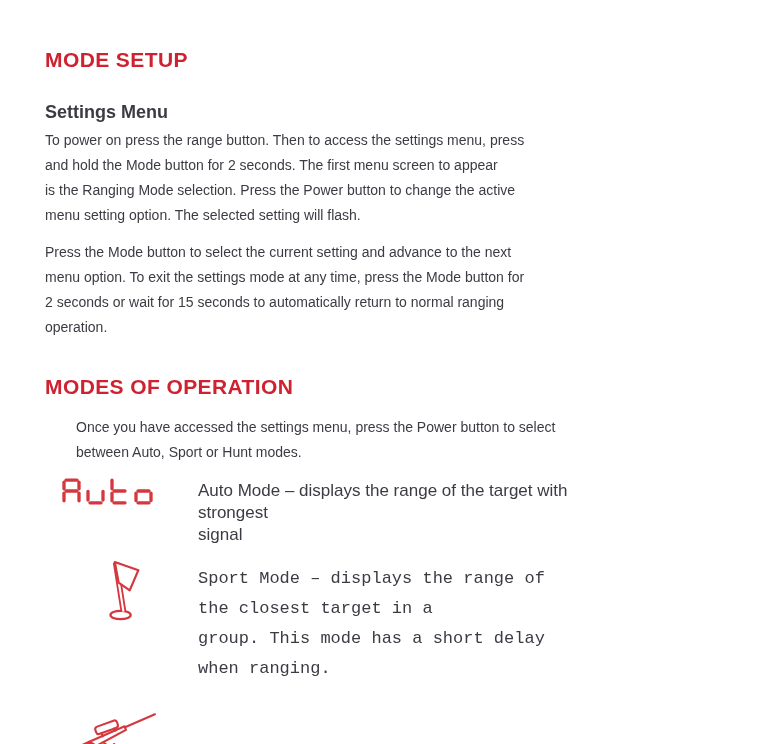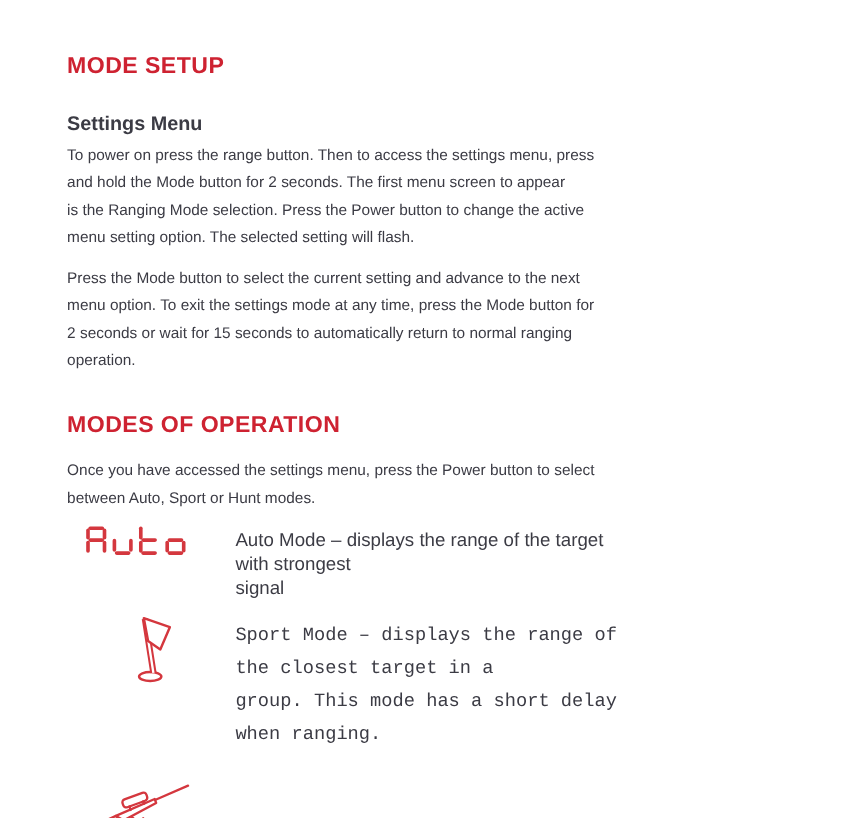--- a/index.html
+++ b/index.html
@@ -11,21 +11,21 @@
     width: 769px;
     height: 744px;
     overflow: hidden;
     font-family: "Liberation Sans", sans-serif;
     color: #3b3b44;
   }
   .page {
     box-sizing: border-box;
     width: 627px;
     height: 744px;
-    padding: 48px 44px 0 61px;
+    padding: 48px 44px 0 45px;
   }
   .red-heading {
     margin: 0;
     font-size: 21px;
     line-height: 24px;
     font-weight: 700;
     letter-spacing: 0.4px;
     color: #ce2231;
   }
   .subheading {
@@ -38,21 +38,21 @@
   .body-para {
     margin: 0;
     font-size: 14px;
     line-height: 25px;
     white-space: pre-line;
     color: #3b3b44;
   }
   .p1 { margin-top: 5px; }
   .p2 { margin-top: 12px; }
   .h2-modes { margin-top: 35px; }
-  .p3 { margin-top: 16px; }
+  .p3 { margin-top: 16px; margin-left: 31px; }
 
   .modes-list { margin-top: 11px; }
   .mode-row { display: flex; align-items: flex-start; gap: 30px; }
   .icon-col {
     flex: none;
     width: 123px;
     box-sizing: border-box;
   }
   .mode-desc {
     margin: 0;

